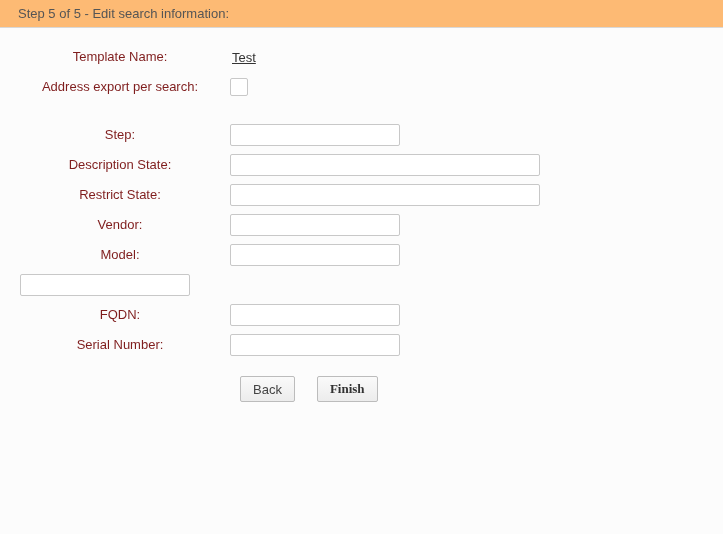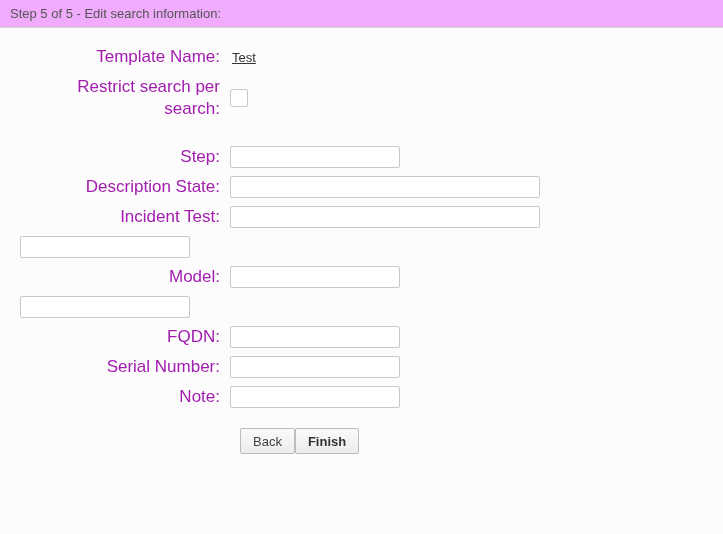--- a/index.html
+++ b/index.html
@@ -6,41 +6,41 @@
   html, body {
     margin: 0; padding: 0;
     width: 723px; height: 534px;
     font-family: Arial, Helvetica, sans-serif;
     font-size: 13px;
     color: #444;
     background: #fcfcfc;
     overflow: hidden;
   }
   .header {
-    background: #f0abfc;
+    background: #fdba74;
     border-bottom: 1px solid #d8d8d8;
-    padding: 6px 10px;
+    padding: 6px 18px;
     color: #555;
     font-size: 13px;
   }
   .body {
     padding: 18px 20px 10px 20px;
   }
   .row {
     display: flex;
     align-items: center;
     margin-bottom: 8px;
     min-height: 22px;
   }
   .label-col {
     width: 210px;
-    text-align: right;
+    text-align: center;
     padding-right: 10px;
-    color: #a21caf;
-    font-size: 17px;
+    color: #7f1d1d;
+    font-size: 13px;
     line-height: 22px;
   }
   .field-col {
     flex: 1;
     display: flex;
     align-items: center;
   }
   .value-text {
     color: #333;
     font-size: 13px;
@@ -64,55 +64,56 @@
     border: 1px solid #c8c8c8;
     border-radius: 2px;
     background: #fff;
     display: inline-block;
   }
   .gap { height: 18px; }
   .button-row {
     display: flex;
     margin-top: 20px;
     padding-left: 220px;
-    gap: 0;
+    gap: 22px;
   }
   button {
     height: 26px;
     padding: 0 12px;
     font-size: 13px;
     border: 1px solid #bcbcbc;
     border-radius: 2px;
     cursor: pointer;
     background: linear-gradient(#fafafa, #ececec);
     color: #444;
   }
   .btn-primary {
     font-weight: bold;
     color: #333;
+    font-family: Liberation Serif, serif;
   }
 </style>
 </head>
 <body>
 
 <div class="header">
   <span>Step 5 of 5 - Edit search information:</span>
 </div>
 
 <div class="body">
 
   <div class="row">
     <div class="label-col">Template Name:</div>
     <div class="field-col">
         <span class="value-text">Test</span>
       </div>
   </div>
 
   <div class="row">
-    <div class="label-col">Restrict search per search:</div>
+    <div class="label-col">Address export per search:</div>
     <div class="field-col">
         <span class="checkbox"></span>
       </div>
   </div>
 
   <div class="gap"></div>
 
 
   <div class="row">
     <div class="label-col">Step:</div>
@@ -122,27 +123,28 @@
   </div>
 
   <div class="row">
     <div class="label-col">Description State:</div>
     <div class="field-col">
         <input type="text" class="w-long" value="" style="">
       </div>
   </div>
 
   <div class="row">
-    <div class="label-col">Incident Test:</div>
+    <div class="label-col">Restrict State:</div>
     <div class="field-col">
         <input type="text" class="w-long" value="" style="">
       </div>
   </div>
 
   <div class="row">
+    <div class="label-col">Vendor:</div>
     <div class="field-col">
         <input type="text" class="w-short" value="" style="">
       </div>
   </div>
 
   <div class="row">
     <div class="label-col">Model:</div>
     <div class="field-col">
         <input type="text" class="w-short" value="" style="">
       </div>
@@ -163,25 +165,19 @@
   </div>
 
   <div class="row">
     <div class="label-col">Serial Number:</div>
     <div class="field-col">
         <input type="text" class="w-short" value="" style="">
       </div>
   </div>
 
 
-  <div class="row">
-    <div class="label-col">Note:</div>
-    <div class="field-col">
-        <input type="text" class="w-short" value="" style="">
-      </div>
-  </div>
 
   <div class="button-row">
     <button>Back</button>
     <button class="btn-primary">Finish</button>
   </div>
 
 </div>
 
 </body></html>

